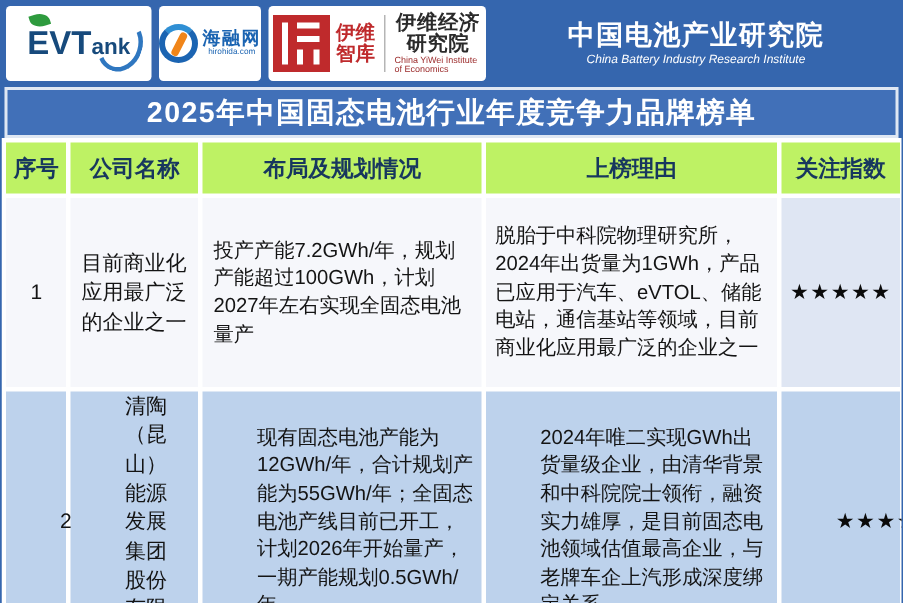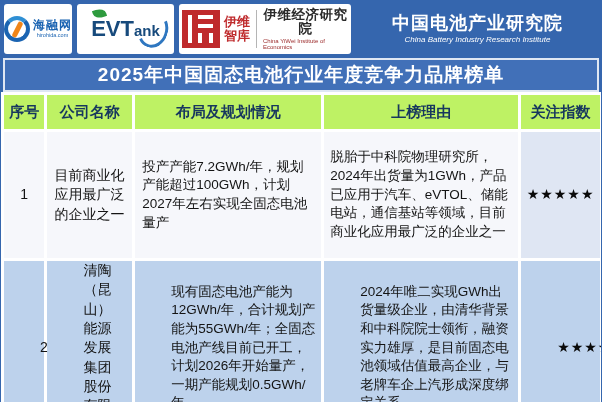--- a/index.html
+++ b/index.html
@@ -41,21 +41,21 @@
                  position:relative; flex:0 0 auto; overflow:hidden; }
   .itdcw .icon:before, .itdcw .icon:after { content:""; position:absolute; border:3px solid transparent;
                  border-top:3px solid #ffffff; border-radius:50%; }
   .itdcw .icon:before { width:30px; height:22px; left:-2px; top:6px; transform:rotate(-22deg); }
   .itdcw .icon:after  { width:26px; height:18px; left:2px; top:13px; transform:rotate(-20deg); }
   .itdcw .txt { display:flex; flex-direction:column; line-height:1; align-items:center; }
   .itdcw .cn { color:#2f9a31; font-weight:bold; font-size:17px; letter-spacing:1px; }
   .itdcw .en { color:#8a8a8a; font-size:7px; margin-top:2px; }
 
   
-  .yiwei { width:172px; gap:4px; padding:0 3px; }
+  .yiwei { width:145px; gap:4px; padding:0 3px; }
   .yiwei .seal { width:38px; height:38px; background:#bf2a2c; position:relative; flex:0 0 auto; }
   .yiwei .seal i { position:absolute; background:#ffffff; }
   .yiwei .seal i:nth-child(1){ left:6px;  top:5px;  width:4px;  height:28px; }
   .yiwei .seal i:nth-child(2){ left:16px; top:5px;  width:15px; height:4px; }
   .yiwei .seal i:nth-child(3){ left:16px; top:14px; width:15px; height:4px; }
   .yiwei .seal i:nth-child(4){ left:16px; top:23px; width:4px;  height:10px; }
   .yiwei .seal i:nth-child(5){ left:27px; top:23px; width:4px;  height:10px; }
   .yiwei .badge { display:flex; flex-direction:column; line-height:1.05; flex:0 0 auto; }
   .yiwei .badge span { color:#bf2a2c; font-weight:bold; font-size:13px; }
   .yiwei .vline { width:1px; align-self:stretch; margin:6px 2px; background:#b5b5b5; flex:0 0 auto; }
@@ -93,36 +93,36 @@
   tr.row-a { height:126px; }
   tr.row-b { height:140px; }
 </style>
 </head>
 <body>
 
 <div class="frame">
 
   <div class="logo-strip">
 
+    <div class="logo-box evtank">
+      <span class="leaf"></span>
+      <span class="swoosh"></span>
+      <span class="wordmark">
+        <span>EVT</span>
+        <span class="small">ank</span>
+      </span>
+    </div>
+
     <div class="logo-box hirohida">
       <span class="icon">
           <span class="s"></span>
         </span>
       <span class="txt">
         <span class="cn">海融网</span>
         <span class="en">hirohida.com</span>
-      </span>
-    </div>
-
-    <div class="logo-box evtank">
-      <span class="leaf"></span>
-      <span class="swoosh"></span>
-      <span class="wordmark">
-        <span>EVT</span>
-        <span class="small">ank</span>
       </span>
     </div>
 
 
     <div class="logo-box yiwei">
       <span class="seal">
           <i></i>
           <i></i>
           <i></i>
           <i></i>

